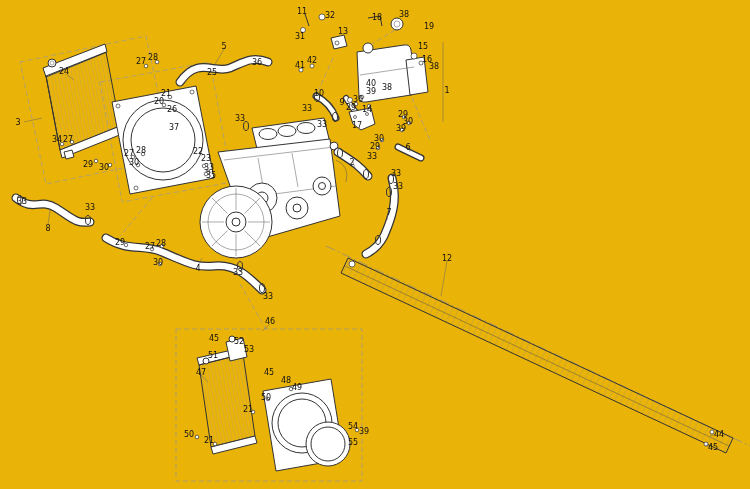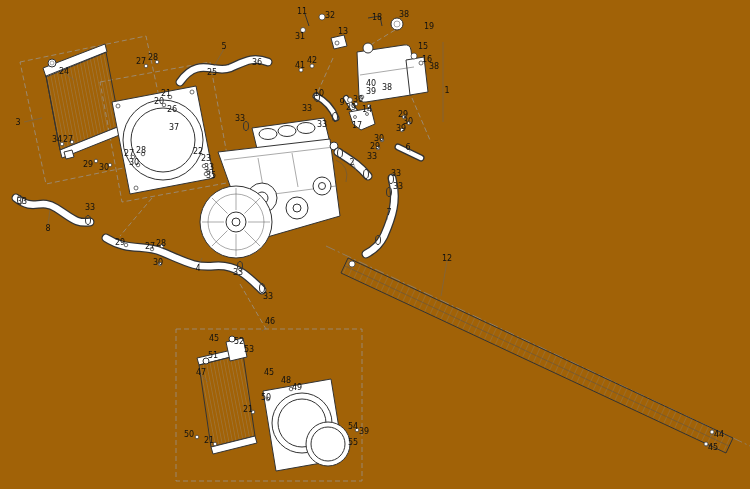--- a/index.html
+++ b/index.html
@@ -1,16 +1,16 @@
 <!DOCTYPE html>
 <html><head>
 <meta charset="utf-8">
 <style>
   html,body{margin:0;padding:0;background:#ffffff;}
-  .stage{position:relative;width:750px;height:489px;background:#a16207;overflow:hidden;}
+  .stage{position:relative;width:750px;height:489px;background:#eab308;overflow:hidden;}
   svg{display:block;}
   .part{stroke:#333;fill:#fff;stroke-width:1;}
   .outline{stroke:#333;fill:none;stroke-width:1;}
   .thin{stroke:#555;fill:none;stroke-width:.5;}
   .dashbox{stroke:#9a9a9a;fill:none;stroke-width:.7;stroke-dasharray:5 3;}
   .cline{stroke:#8a8a8a;fill:none;stroke-width:.7;stroke-dasharray:10 3 2 3;}
   .hoseo{stroke:#333;stroke-width:9;fill:none;stroke-linecap:round;}
   .hosei{stroke:#fff;stroke-width:6.5;fill:none;stroke-linecap:round;}
   .hoseo2{stroke:#333;stroke-width:7;fill:none;stroke-linecap:round;}
   .hosei2{stroke:#fff;stroke-width:4.5;fill:none;stroke-linecap:round;}

